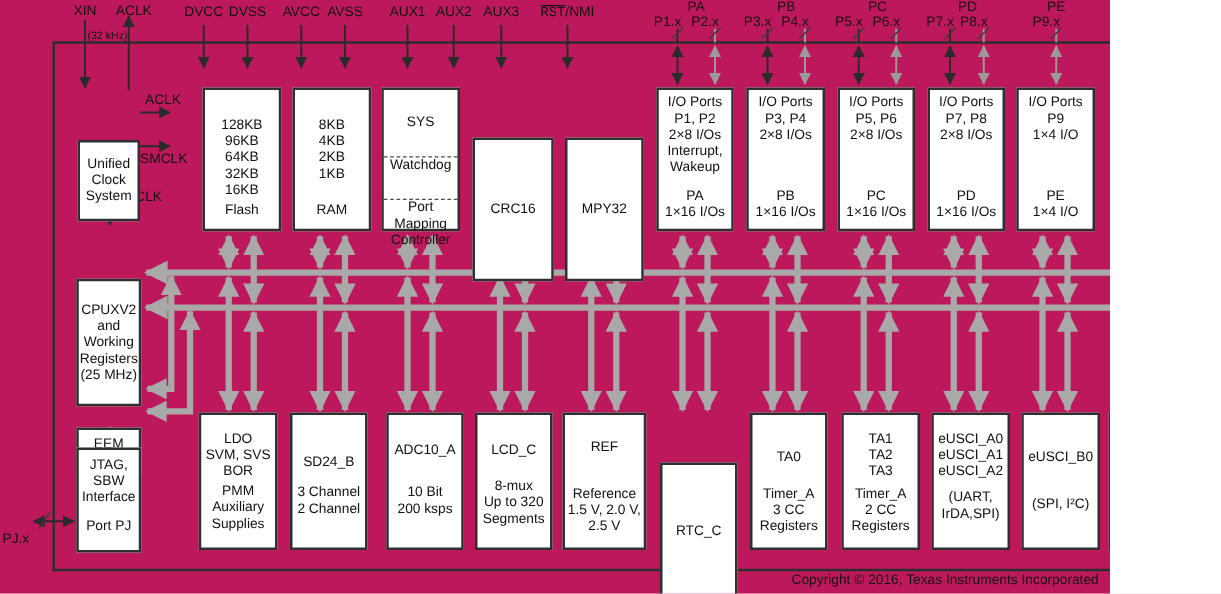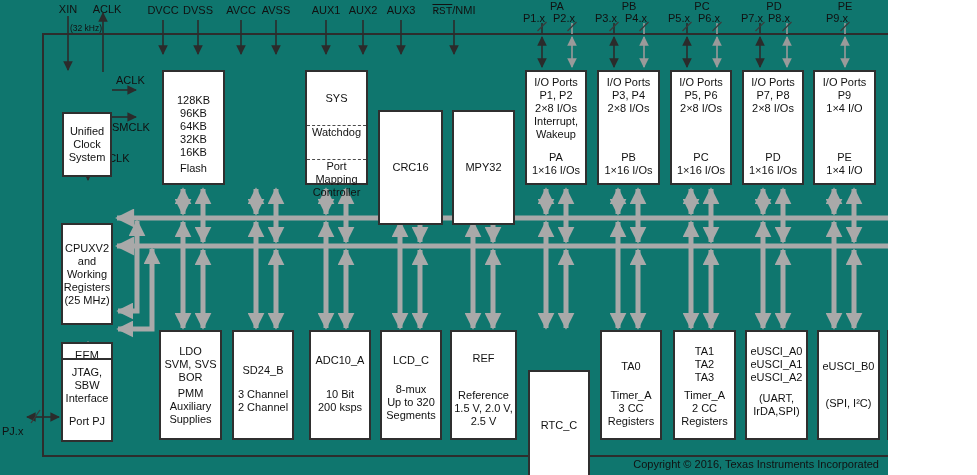--- a/index.html
+++ b/index.html
@@ -1,16 +1,16 @@
 <!DOCTYPE html>
 <html><head>
 <meta charset="utf-8">
 <style>
   html,body{margin:0;padding:0;background:#fff;}
-  #stage{position:relative;width:888px;height:475px;background:#0f766e;overflow:hidden;
+  #stage{position:relative;width:888px;height:475px;background:#be185d;overflow:hidden;
          font-family:"Liberation Sans","DejaVu Sans",sans-serif;color:#111;}
   svg.layer{position:absolute;left:0;top:0;}
   .border{fill:none;stroke:#2d2d2d;stroke-width:2;}
   .gv{stroke:#a9a9a9;stroke-width:5;fill:none;}
   .kv{stroke:#2b2b2b;stroke-width:1.6;fill:none;}
   .gthin{stroke:#9a9a9a;stroke-width:1.6;fill:none;}
   .sl{stroke:#3a3a3a;stroke-width:1.2;fill:none;}
   .hatch{stroke:#b5b5b5;stroke-width:1.2;}
   .wire{stroke:#9a9a9a;stroke-width:1;}
   .blk{position:absolute;box-sizing:border-box;background:#fff;border:2px solid #2f2f2f;
@@ -231,20 +231,24 @@
   </div>
   <div class="blk" style="left:61px;top:358px;width:52px;height:84px;padding:6px 1px 12px">
     <div class="grp">JTAG,<br>SBW<br>Interface</div>
     <div class="grp">Port PJ</div>
   </div>
 
   <div class="blk" style="left:162px;top:70px;width:63px;height:115px;padding:22px 1px 8px">
     <div class="grp">128KB<br>96KB<br>64KB<br>32KB<br>16KB</div>
     <div class="grp">Flash</div>
   </div>
+  <div class="blk" style="left:234px;top:70px;width:63px;height:115px;padding:22px 1px 8px">
+    <div class="grp">8KB<br>4KB<br>2KB<br>1KB</div>
+    <div class="grp">RAM</div>
+  </div>
   <div class="blk" style="left:305px;top:70px;width:63px;height:115px;padding:0">
     <div class="sys-sec" style="height:26px">
         <div class="grp">SYS</div>
       </div>
     <div class="sys-sec dash" style="height:29px">
         <div class="grp">Watchdog</div>
       </div>
     <div class="sys-sec dash" style="flex:1">
         <div class="grp">Port<br>Mapping<br>Controller</div>
       </div>

